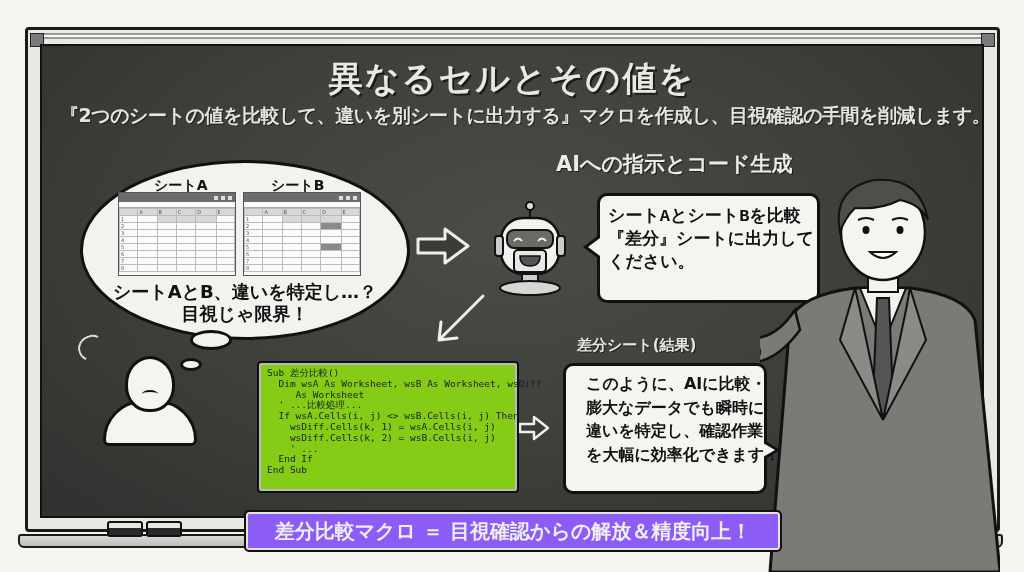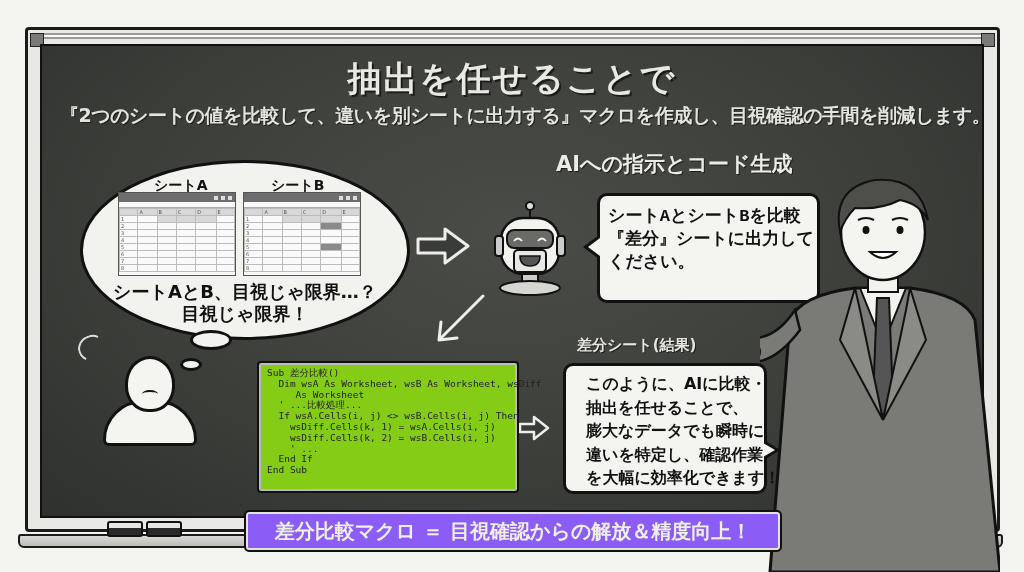--- a/index.html
+++ b/index.html
@@ -143,21 +143,21 @@
 <div class="frame">
   <div class="frame-inner-line"></div>
   <div class="frame-corner l"></div>
   <div class="frame-corner r"></div>
 </div>
 <div class="board"></div>
 <div class="tray"></div>
 <div class="eraser" style="left:107px"></div>
 <div class="eraser" style="left:146px"></div>
 
-<div class="title">抽出を任せることで</div>
+<div class="title">異なるセルとその値を</div>
 <div class="subtitle">『2つのシートの値を比較して、違いを別シートに出力する』マクロを作成し、目視確認の手間を削減します。</div>
 
 <div class="thought"></div>
 <div class="thought-dot1"></div>
 <div class="thought-dot2"></div>
 
 <div class="sheet-label" style="left:154px">シートA</div>
 <div class="sheet-label" style="left:271px">シートB</div>
 
 <div class="mini-sheet" style="left:118px">
@@ -324,21 +324,21 @@
           <td></td>
           <td></td>
           <td></td>
           <td></td>
         </tr>
   </tbody>
     </table>
 </div>
 
 <div class="thought-text">
-  <div>シートAとB、目視じゃ限界…？</div>
+  <div>シートAとB、違いを特定し…？</div>
   <div>目視じゃ限界！</div>
 </div>
 
 <div class="worry"></div>
 <div class="person-body"></div>
 <div class="person-head"></div>
 <div class="frown"></div>
 
 <svg class="arrow-right-big" viewBox="0 0 56 40">
   <path d="M3 13 H30 V3 L53 20 L30 37 V27 H3 Z" fill="#3a3c39" stroke="#eeeeea" stroke-width="3" stroke-linejoin="round"></path>
@@ -371,21 +371,20 @@
   <span class="line">ください。</span>
 </div>
 <div class="ai-bubble-tail2"></div>
 
 <div class="code-box"><span class="code-line">Sub 差分比較()</span><span class="code-line">  Dim wsA As Worksheet, wsB As Worksheet, wsDiff</span><span class="code-line">     As Worksheet</span><span class="code-line"></span><span class="code-line">  ' ...比較処理...</span><span class="code-line">  If wsA.Cells(i, j) &lt;&gt; wsB.Cells(i, j) Then</span><span class="code-line">    wsDiff.Cells(k, 1) = wsA.Cells(i, j)</span><span class="code-line">    wsDiff.Cells(k, 2) = wsB.Cells(i, j)</span><span class="code-line">    ' ...</span><span class="code-line">  End If</span><span class="code-line">End Sub</span></div>
 
 <div class="result-heading">差分シート(結果)</div>
 <div class="result-tail"></div>
 <div class="result-bubble">
   <span class="line">このように、AIに比較・</span>
-  <span class="line">抽出を任せることで、</span>
   <span class="line">膨大なデータでも瞬時に</span>
   <span class="line">違いを特定し、確認作業</span>
   <span class="line">を大幅に効率化できます！</span>
 </div>
 <div class="result-tail2"></div>
 
 <svg class="teacher" viewBox="0 0 240 402">
 
   <line x1="-20" y1="100" x2="-8" y2="192" stroke="#e8e8e4" stroke-width="3"></line>
 

